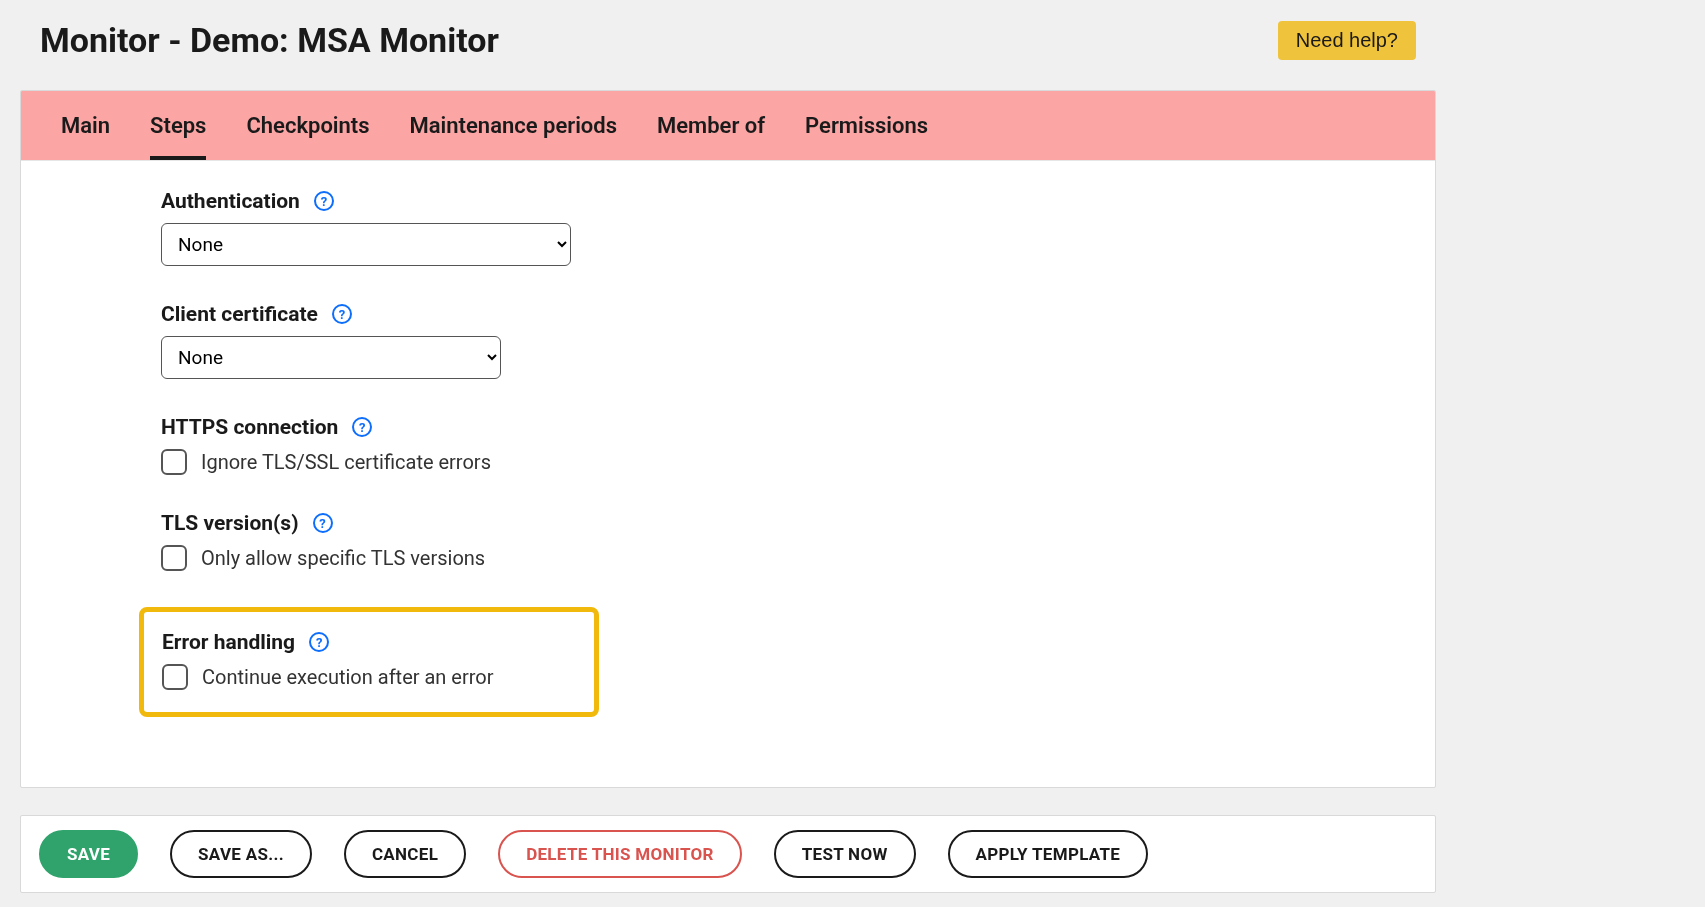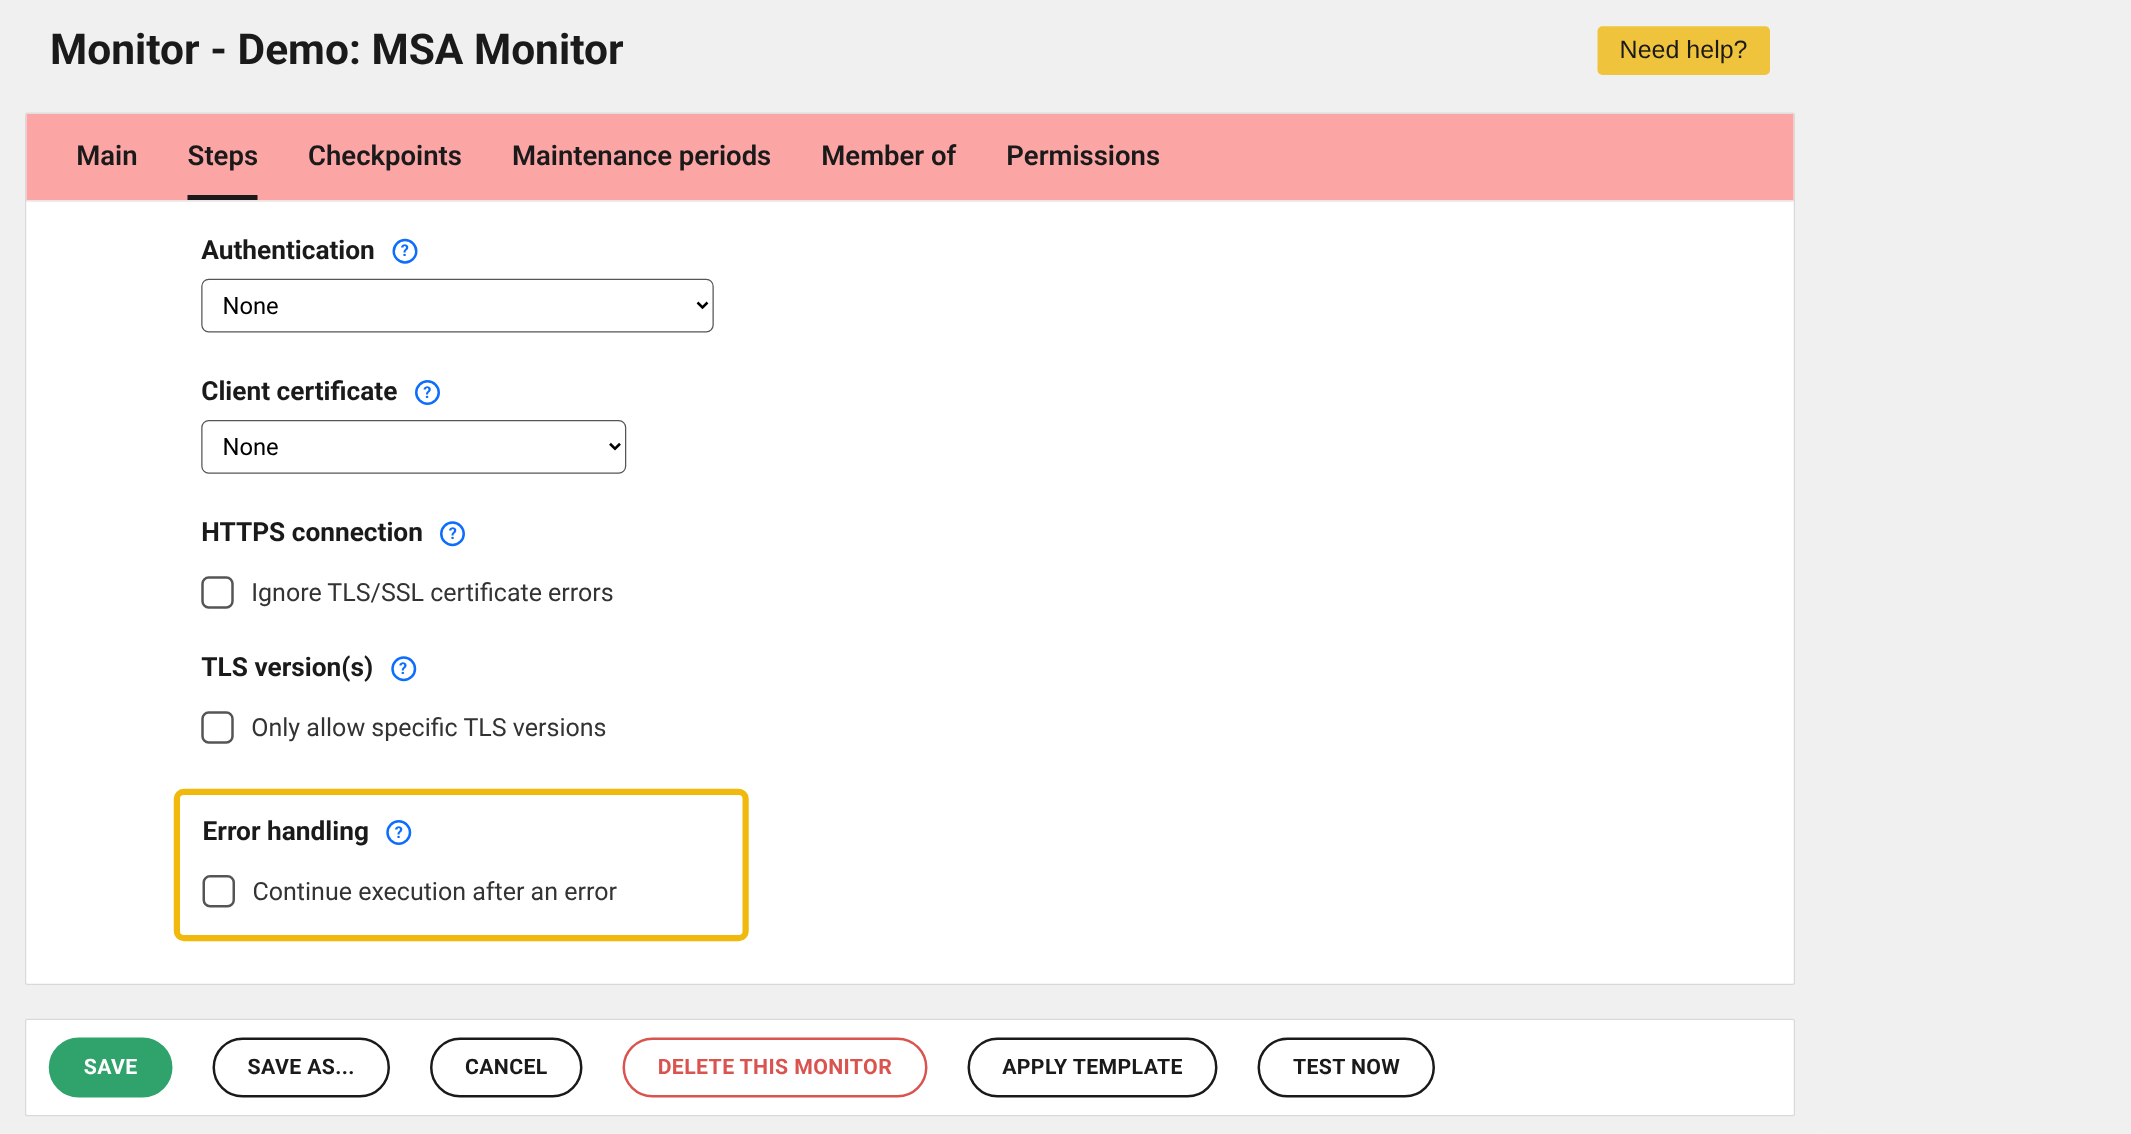--- a/index.html
+++ b/index.html
@@ -106,21 +106,21 @@
       background: #fff;
       cursor: pointer;
       font-family: inherit;
     }
     .select-wide { width: 410px; }
     .select-mid { width: 340px; }
     .check-row {
       display: flex;
       align-items: center;
       gap: 14px;
-      margin-top: 22px;
+      margin-top: 10px;
     }
     .checkbox {
       width: 26px;
       height: 26px;
       border: 2px solid #555;
       border-radius: 6px;
       cursor: pointer;
       flex-shrink: 0;
     }
     .check-label {
@@ -248,17 +248,17 @@
       </div>
 
     </div>
   </div>
 
   <div class="footer">
     <button class="btn btn-primary">SAVE</button>
     <button class="btn">SAVE AS...</button>
     <button class="btn">CANCEL</button>
     <button class="btn btn-danger">DELETE THIS MONITOR</button>
+    <button class="btn">TEST NOW</button>
     <button class="btn">APPLY TEMPLATE</button>
-    <button class="btn">TEST NOW</button>
   </div>
 
 </div>
 
 </body></html>

